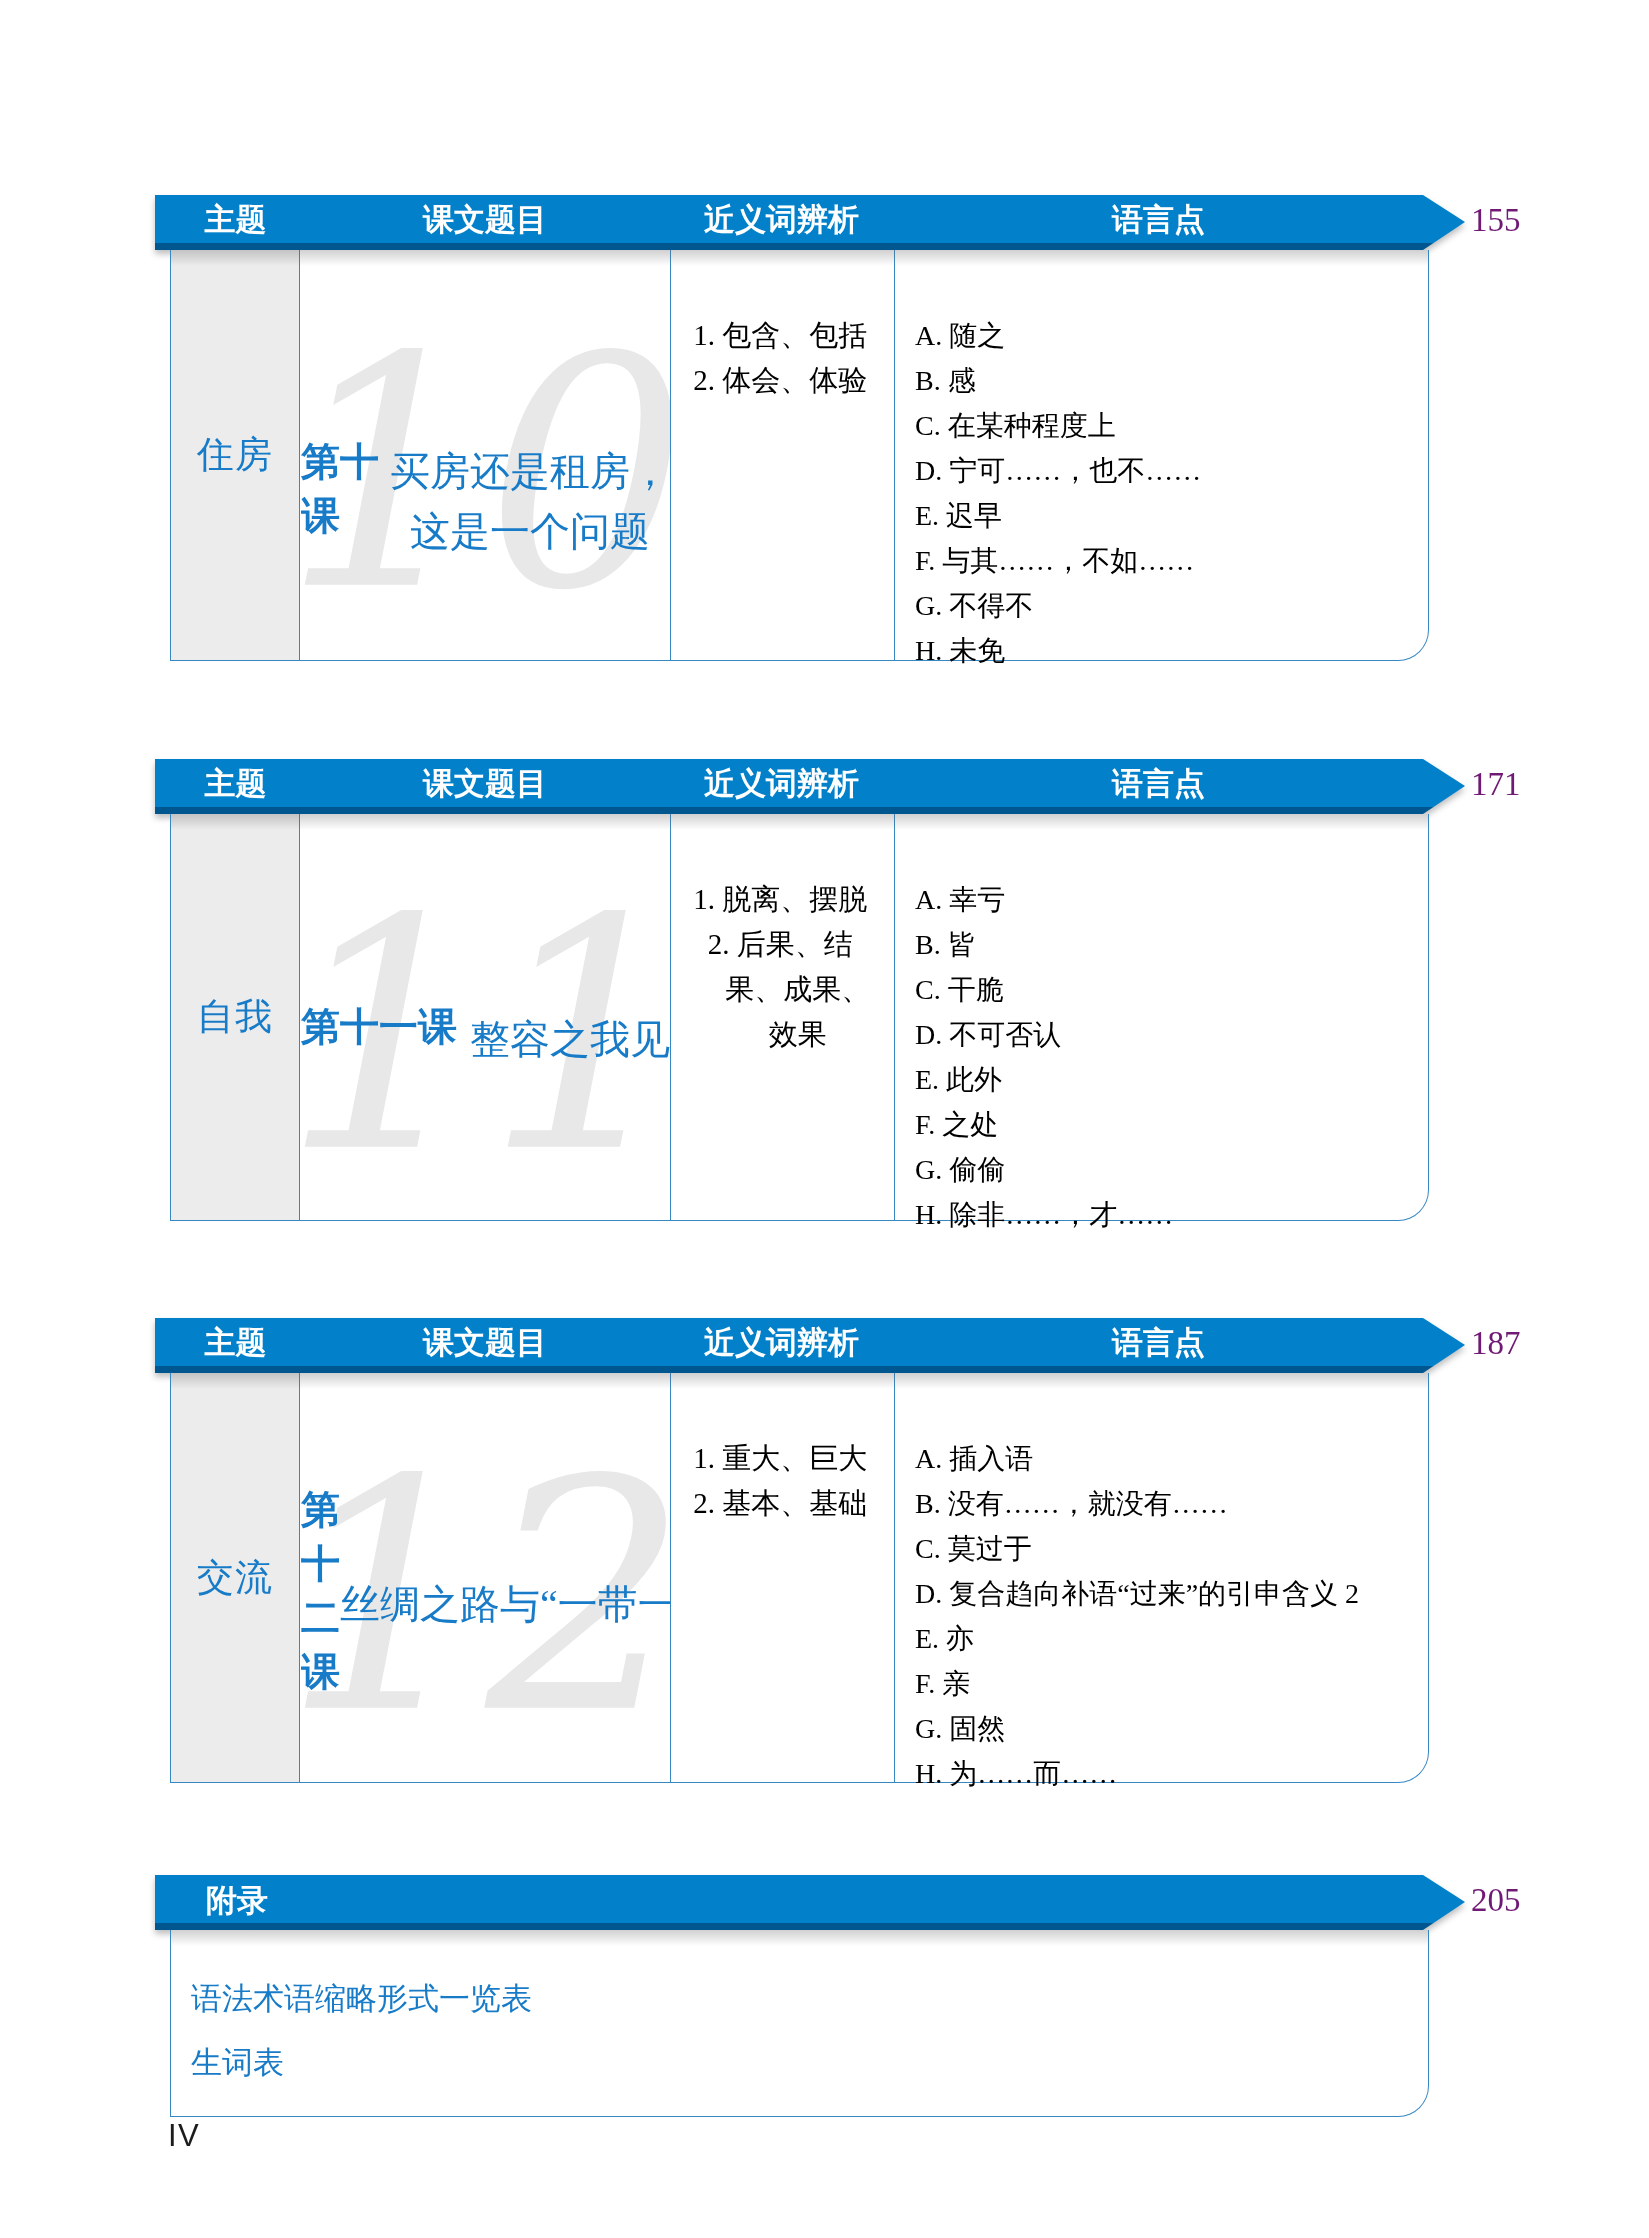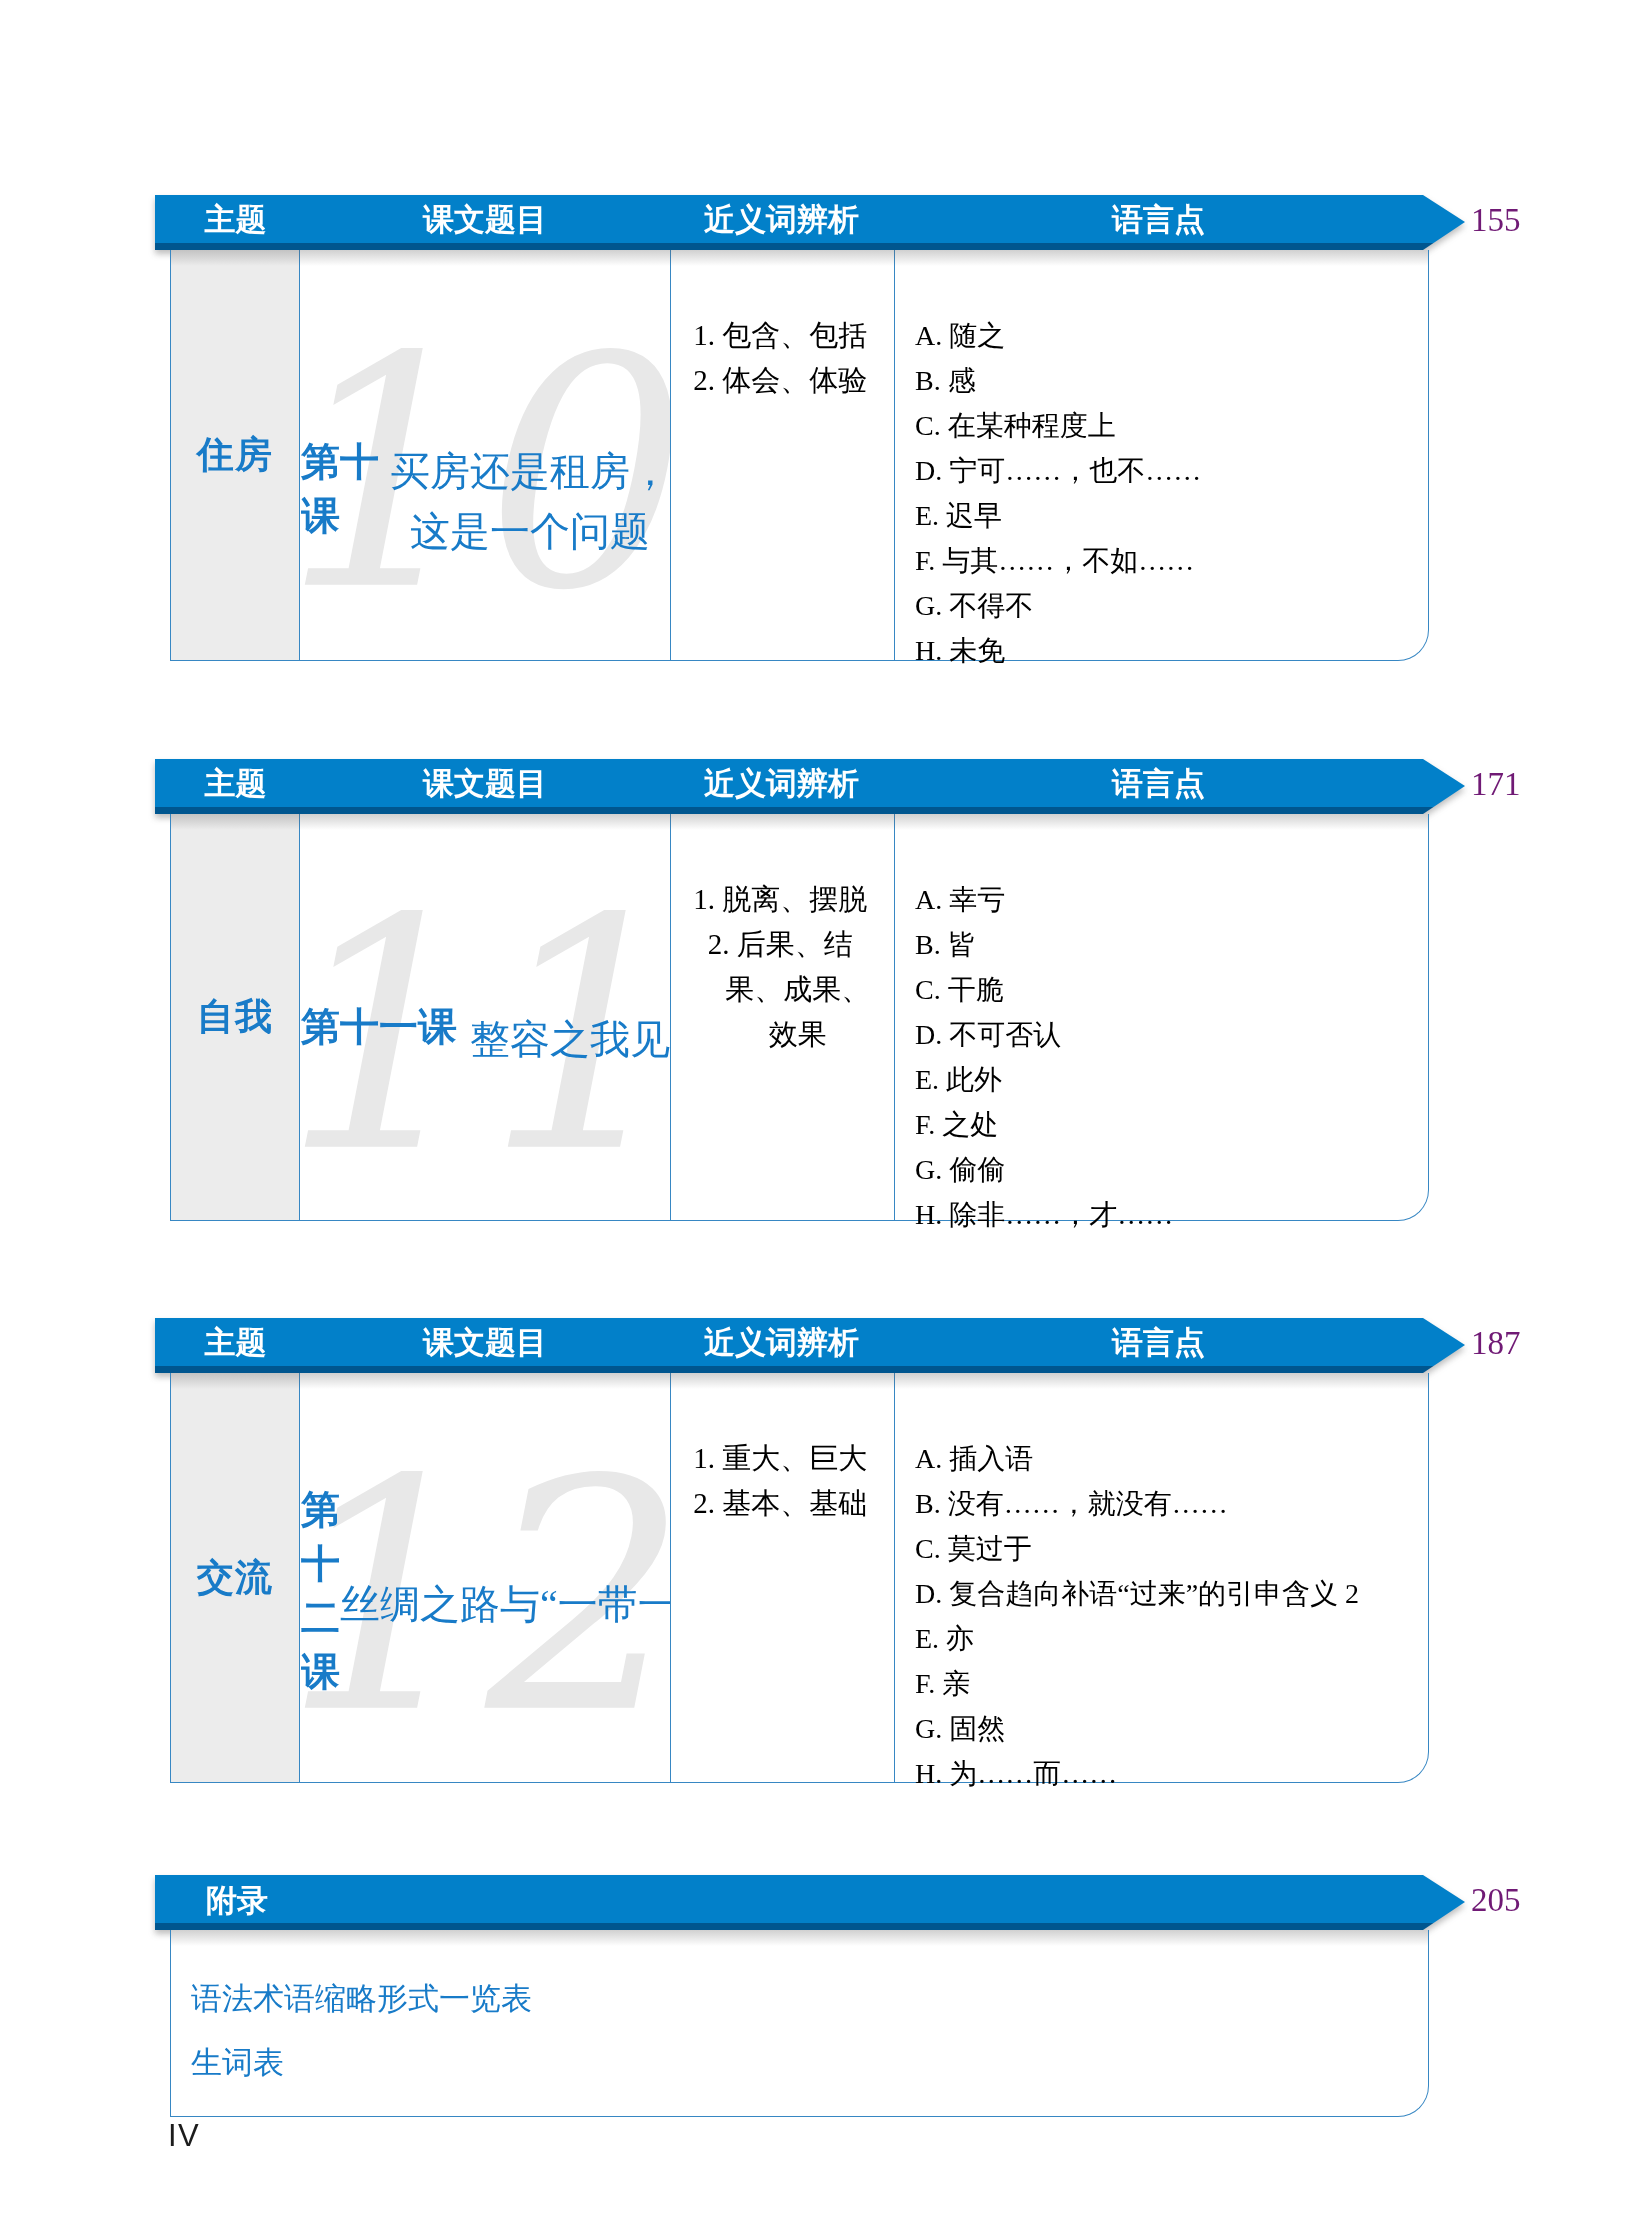--- a/index.html
+++ b/index.html
@@ -55,21 +55,21 @@
     content:""; position:absolute; left:0; right:0; top:0; height:16px;
     background:linear-gradient(to bottom,rgba(100,100,100,.30),rgba(255,255,255,0));
     pointer-events:none; z-index:6;
   }
 
   .theme-cell {
     position:absolute; left:0; top:0; bottom:0; width:129px;
     background:#ececec; border-right:1.3px solid #3787c3;
     display:flex; align-items:center; justify-content:center; z-index:2;
   }
-  .theme-label { font-size:37px; font-weight:bold; color:#187bc8; letter-spacing:1.3px; }
+  .theme-label { font-size:37px; font-weight:normal; color:#187bc8; letter-spacing:1.3px; }
 
   .vdiv { position:absolute; top:0; bottom:0; width:1.3px; background:#3787c3; z-index:2; }
   .vdiv.d2 { left:499px; }
   .vdiv.d3 { left:723px; }
 
   
   .col-title { position:absolute; left:130px; top:0; bottom:0; width:369px; overflow:hidden; }
   .watermark {
     position:absolute; left:50%; top:50%;
     transform:translate(-50%,-44%);

